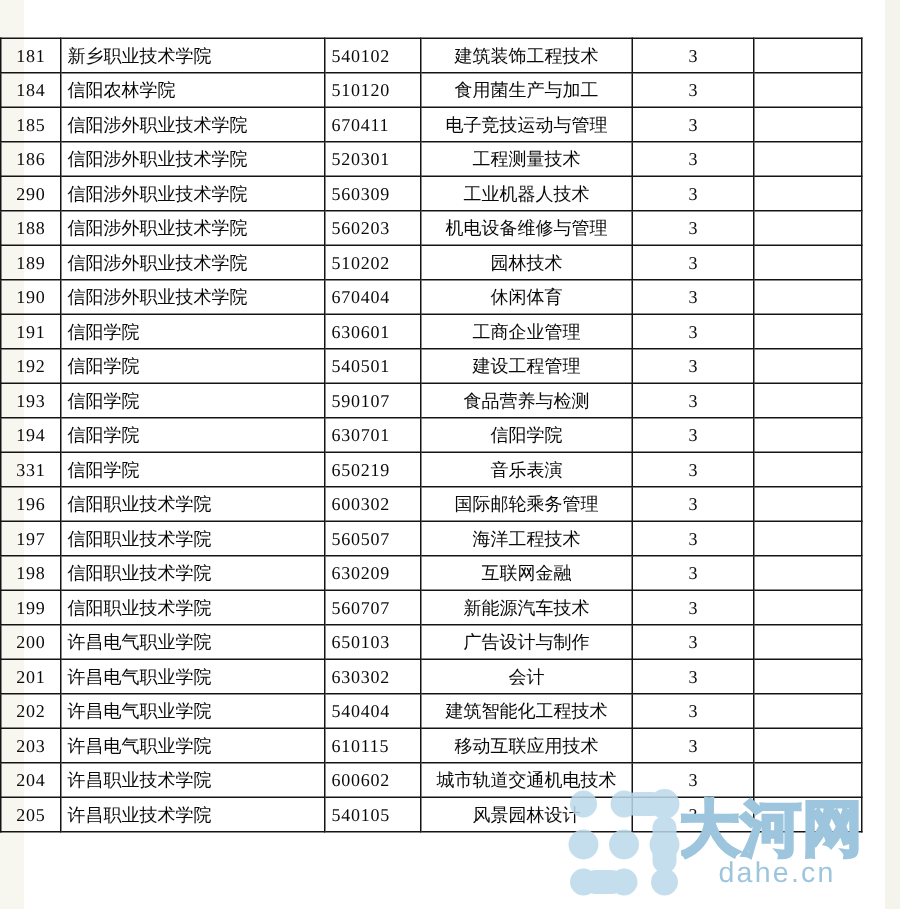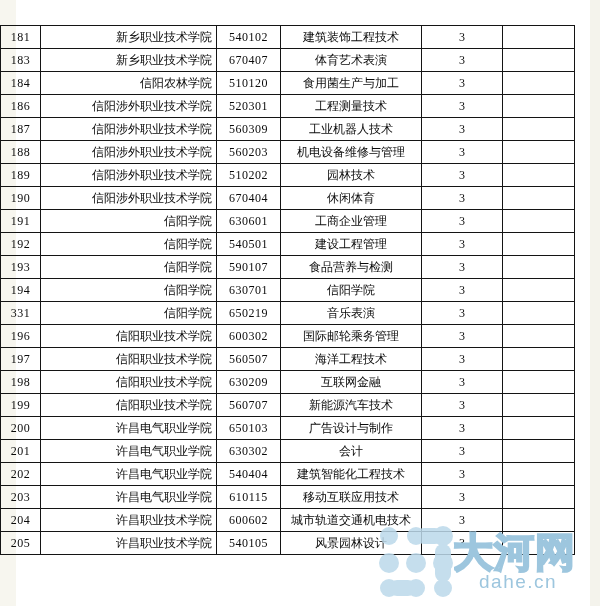--- a/index.html
+++ b/index.html
@@ -63,22 +63,22 @@
 
   
   col.c-seq   { width: 40px; }
   col.c-school{ width: 176px; }
   col.c-code  { width: 64px; }
   col.c-major { width: 141px; }
   col.c-years { width: 81px; }
   col.c-blank { width: 72px; }
 
   td.seq   { text-align: center; font-family: "Liberation Serif", serif; letter-spacing: 0.5px; }
-  td.school{ text-align: right; }
-  td.code  { text-align: center; letter-spacing: 0.5px; }
+  td.school{ text-align: left; }
+  td.code  { text-align: left; letter-spacing: 0.5px; }
   td.major { text-align: center; }
   td.years { text-align: center; }
   td.blank { text-align: center; }
 
   
   #watermark {
     position: absolute;
     right: 25px;
     bottom: 6px;
     width: 200px;
@@ -108,45 +108,45 @@
     <tbody>
         <tr>
           <td class="seq">181</td>
           <td class="school">新乡职业技术学院</td>
           <td class="code">540102</td>
           <td class="major">建筑装饰工程技术</td>
           <td class="years">3</td>
           <td class="blank"></td>
         </tr>
         <tr>
-          <td class="seq">183</td>
-          <td class="school">新乡职业技术学院</td>
-          <td class="code">670407</td>
-          <td class="major">体育艺术表演</td>
-          <td class="years">3</td>
-          <td class="blank"></td>
-        </tr>
-        <tr>
           <td class="seq">184</td>
           <td class="school">信阳农林学院</td>
           <td class="code">510120</td>
           <td class="major">食用菌生产与加工</td>
           <td class="years">3</td>
           <td class="blank"></td>
         </tr>
         <tr>
+          <td class="seq">185</td>
+          <td class="school">信阳涉外职业技术学院</td>
+          <td class="code">670411</td>
+          <td class="major">电子竞技运动与管理</td>
+          <td class="years">3</td>
+          <td class="blank"></td>
+        </tr>
+        <tr>
           <td class="seq">186</td>
           <td class="school">信阳涉外职业技术学院</td>
           <td class="code">520301</td>
           <td class="major">工程测量技术</td>
           <td class="years">3</td>
           <td class="blank"></td>
         </tr>
         <tr>
-          <td class="seq">187</td>
+          <td class="seq">290</td>
           <td class="school">信阳涉外职业技术学院</td>
           <td class="code">560309</td>
           <td class="major">工业机器人技术</td>
           <td class="years">3</td>
           <td class="blank"></td>
         </tr>
         <tr>
           <td class="seq">188</td>
           <td class="school">信阳涉外职业技术学院</td>
           <td class="code">560203</td>

